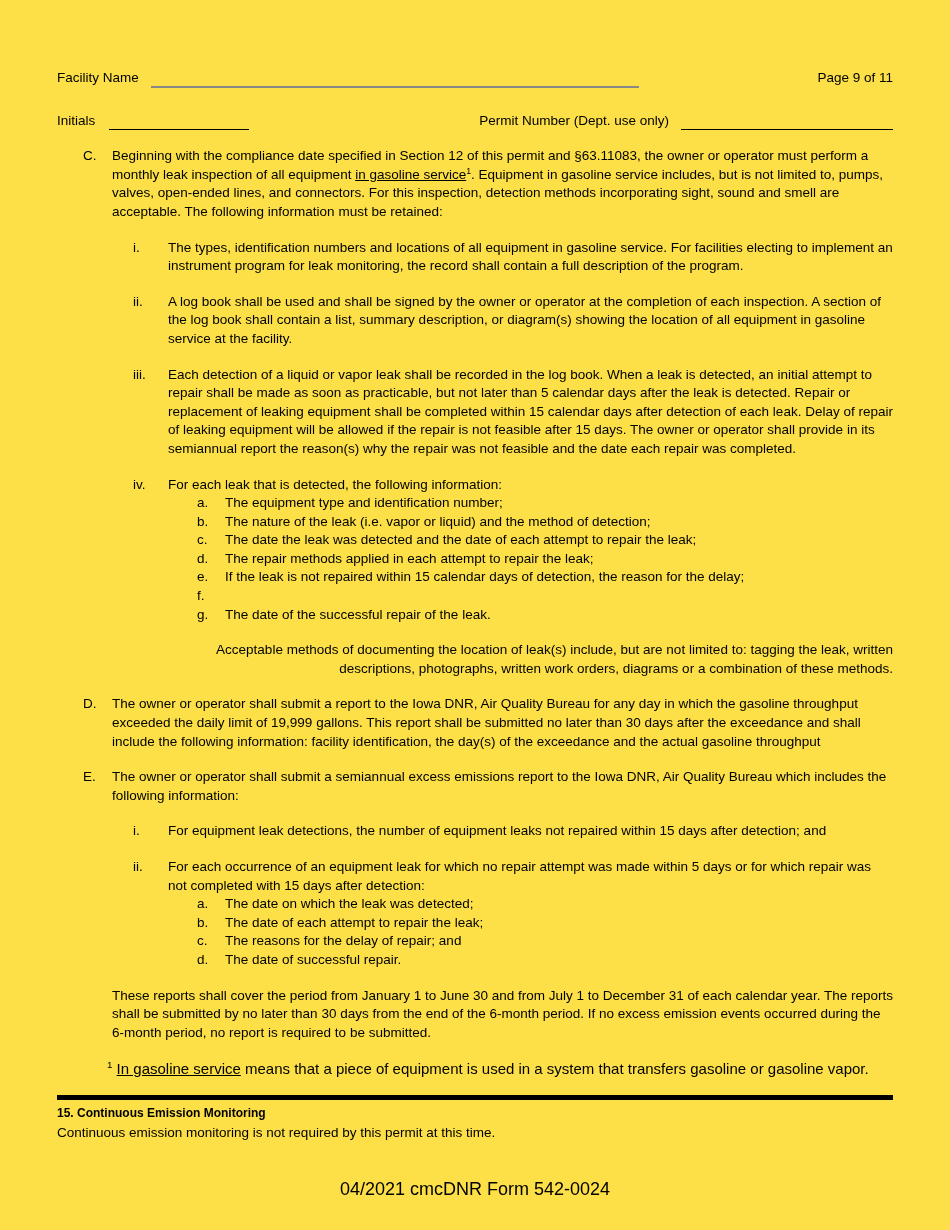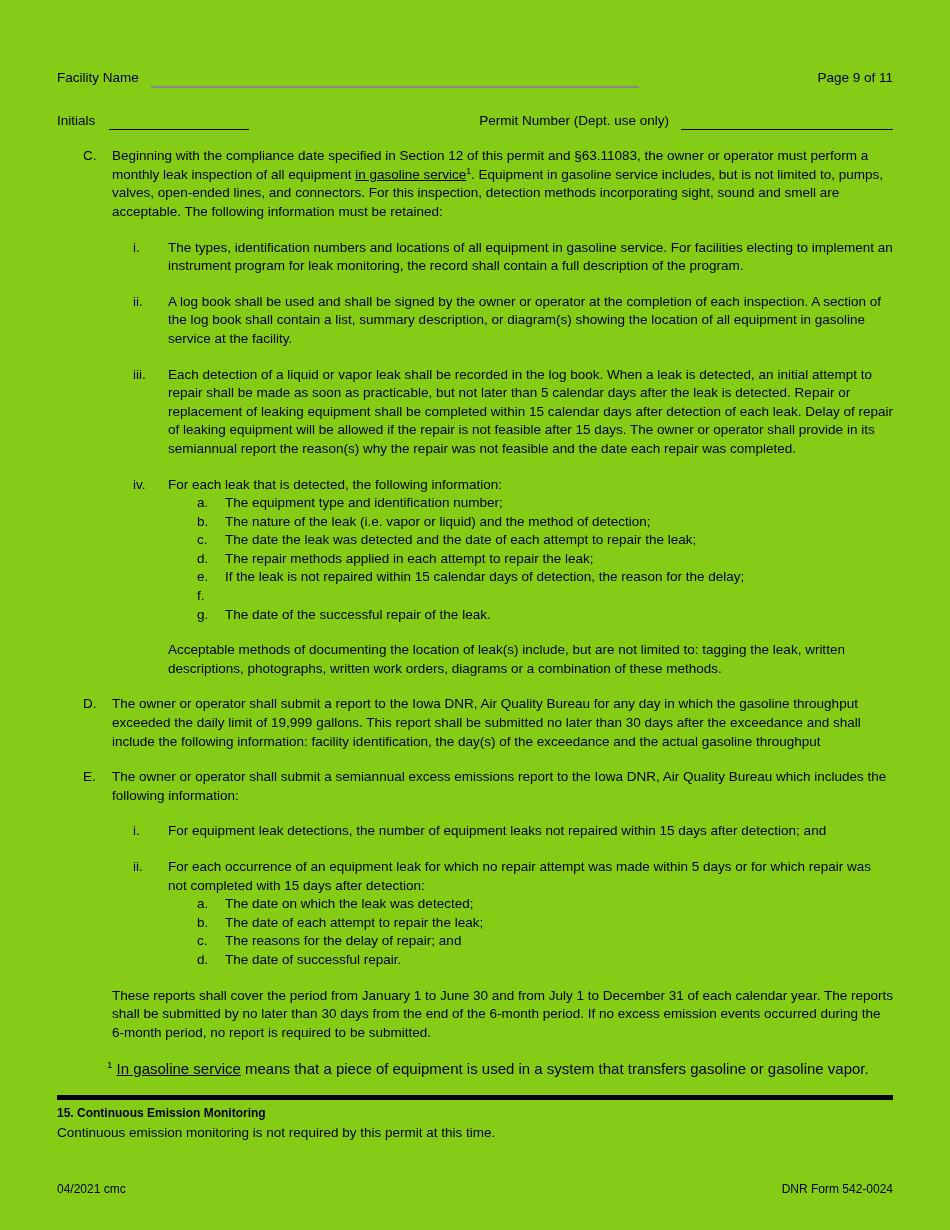--- a/index.html
+++ b/index.html
@@ -1,20 +1,20 @@
 <!DOCTYPE html>
 <html><head>
 <meta charset="utf-8">
 <style>
   html,body { margin:0; padding:0; background:#fff; }
   .page {
     position: relative;
     width: 950px; height: 1230px;
     margin: 0 auto;
-    background: #84cc16;
+    background: #fde047;
     color: #000;
     font-family: "Liberation Sans", "DejaVu Sans", sans-serif;
     font-size: 13.5px;
     line-height: 18.6px;
     box-sizing: border-box;
     padding: 69px 57px 0 57px;
     overflow: hidden;
   }
   
   .hdr-row { display:flex; align-items: baseline; }
@@ -34,33 +34,33 @@
   .block { margin-top: 17px; }
   .row { display: flex; }
   .li-c  { padding-left: 26px; }
   .li-c > .marker { flex: 0 0 29px; }
   .li-r  { padding-left: 76px; }
   .li-r > .marker { flex: 0 0 35px; }
   .li-a  { padding-left: 140px; }
   .li-a > .marker { flex: 0 0 28px; }
   .marker { white-space: nowrap; }
   .p-c { margin-left: 55px; }
-  .p-r { margin-left: 111px; }
+  .p-r { margin-left: 111px; text-align: right; }
   .ul { text-decoration: underline; }
   sup.fn { font-size: 0.65em; vertical-align: super; line-height: 0; }
   .footnote { margin-left: 50px; font-size: 15px; line-height: 16px; margin-top: 19px; }
   
   .divider { margin-top: 18px; height: 5px; background: #000; }
   .sec15-title { font-size: 12px; font-weight: bold; margin-top: 4px; line-height: 19px; }
   .sec15-body { margin-top: 1px; }
   
   .footer {
     position: absolute; left: 57px; right: 57px; bottom: 31px;
-    display: flex; justify-content: space-between;
-    font-size: 12px;
+    display: flex; justify-content: center;
+    font-size: 18px;
   }
 </style>
 </head>
 <body>
 
 <div class="page">
 
   <div class="hdr-row">
     <span>Facility Name</span>
     <span class="fill-line facility-line"></span>

